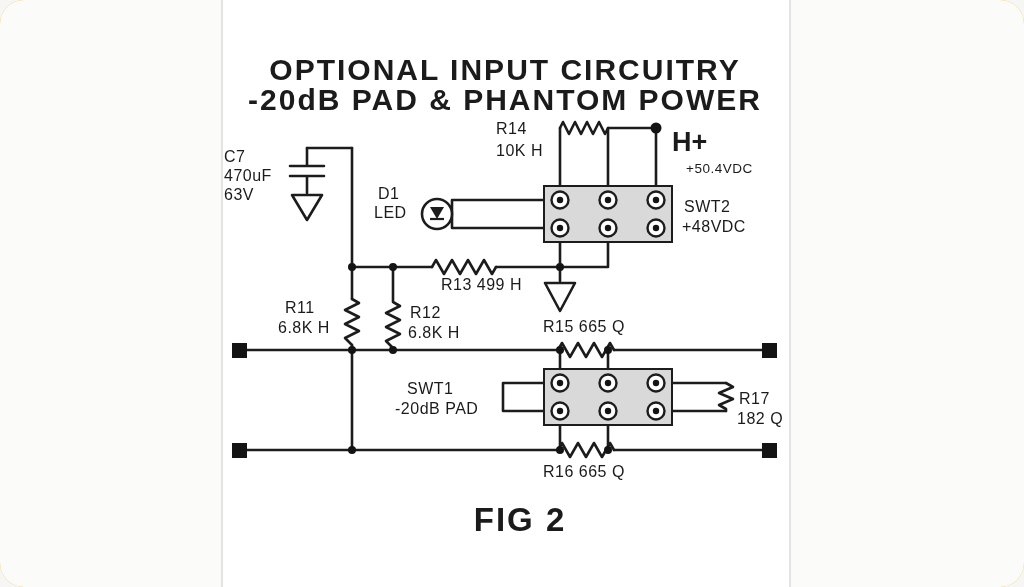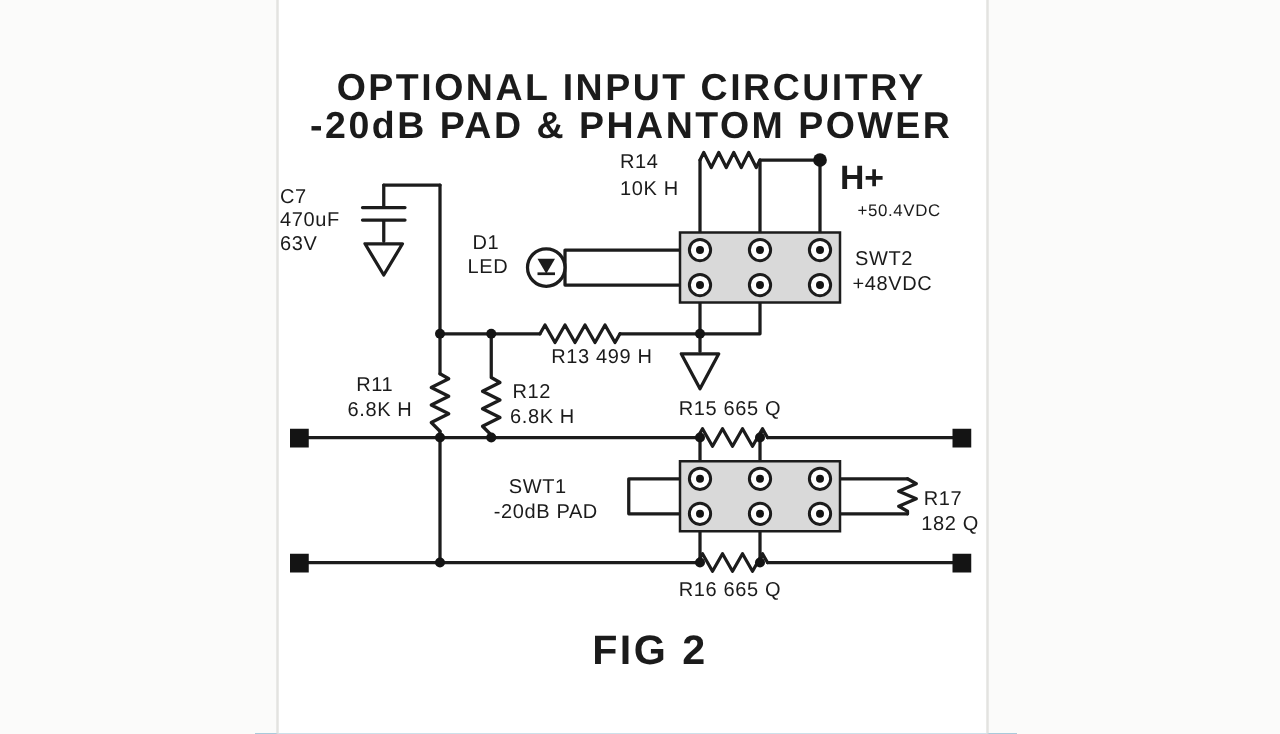--- a/index.html
+++ b/index.html
@@ -1,16 +1,16 @@
 <!DOCTYPE html>
 <html><head>
 <meta charset="utf-8">
 <style>
   html,body{margin:0;padding:0;background:#f6f6f4;}
-  .stage{position:relative;width:1024px;height:587px;background:#0369a1;overflow:hidden;}
+  .stage{position:relative;width:1024px;height:587px;background:#eab308;overflow:hidden;border-radius:24px;}
   svg{position:absolute;left:0;top:0;font-family:"Liberation Sans",sans-serif;}
   .ink{stroke:#1c1c1c;stroke-width:2.6;fill:none;stroke-linecap:round;stroke-linejoin:round;}
   .thin{stroke:#1c1c1c;stroke-width:2.2;fill:none;}
   .t{fill:#1b1b1b;}
   .t-title{font-size:30px;font-weight:600;letter-spacing:2px;}
   .t-lbl{font-size:16px;letter-spacing:0.5px;}
   .t-sm{font-size:13.5px;letter-spacing:0.5px;}
   .t-big{font-size:27px;font-weight:600;}
   .t-fig{font-size:33px;font-weight:600;letter-spacing:2px;}
   .contact{fill:#ffffff;stroke:#1c1c1c;stroke-width:2.4;}

